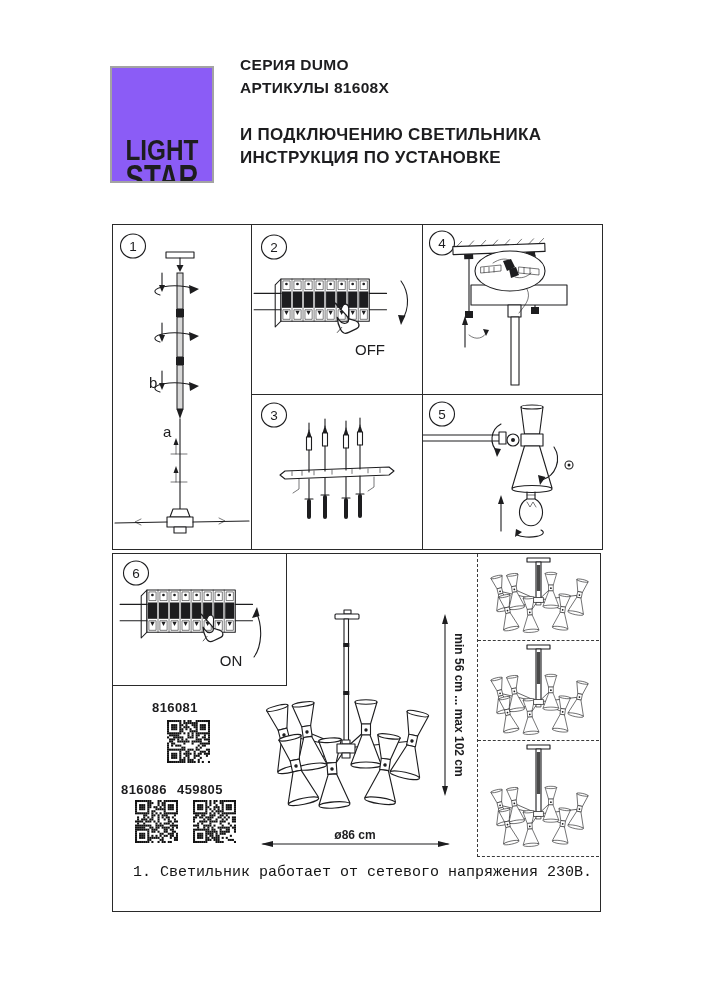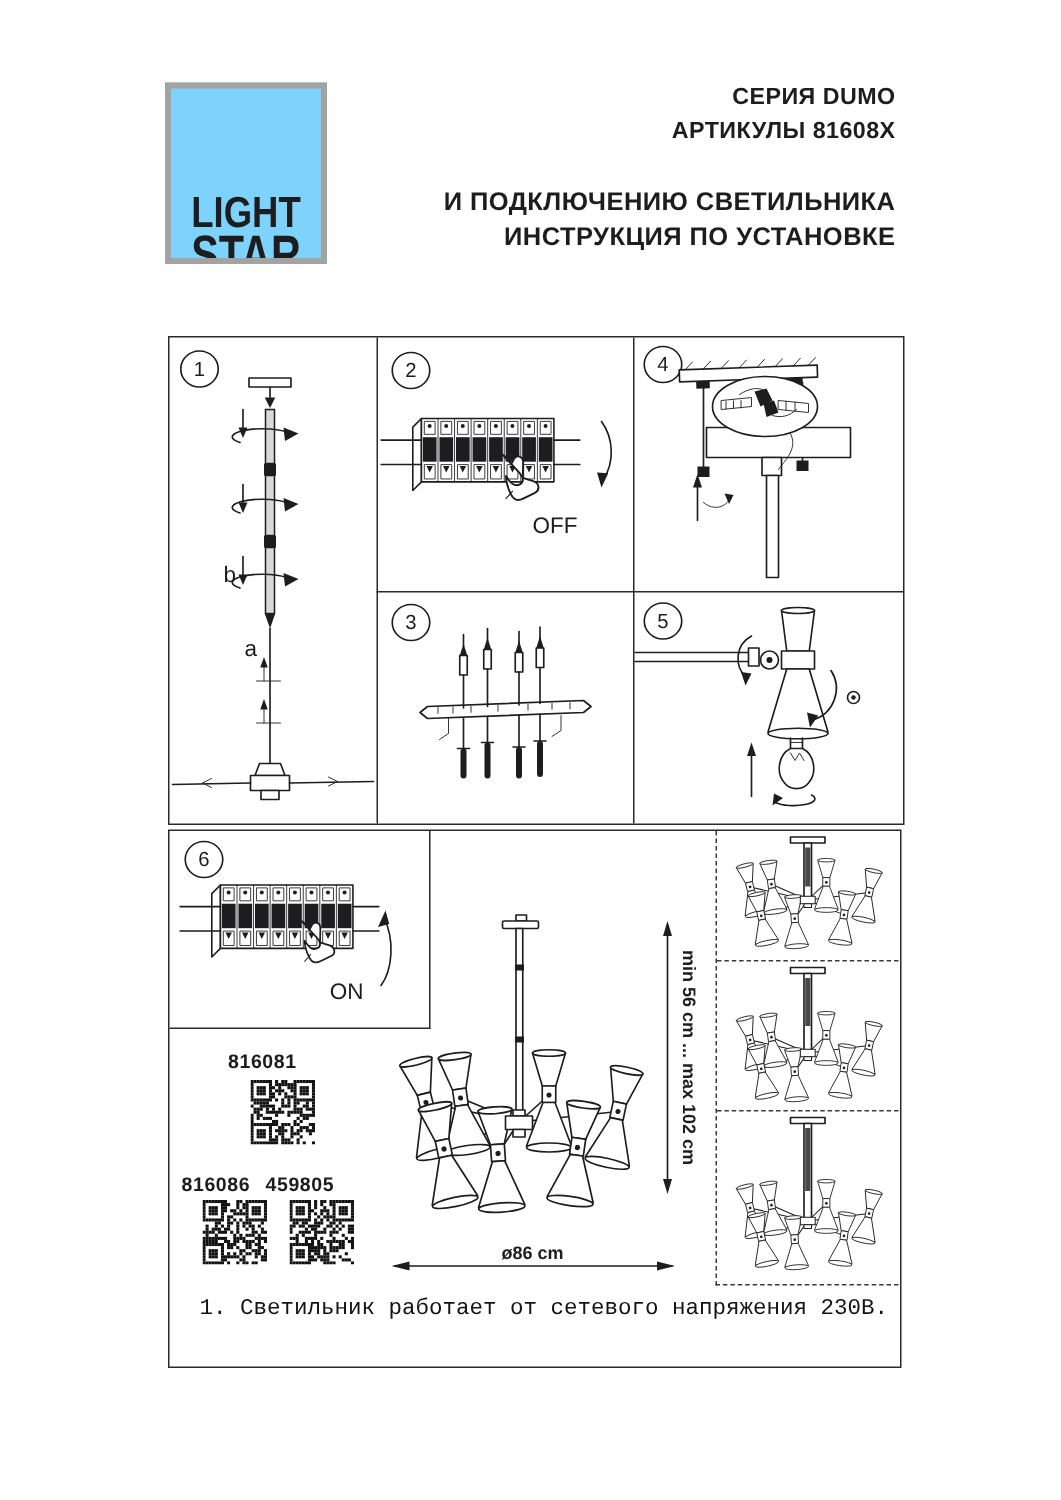--- a/index.html
+++ b/index.html
@@ -1,21 +1,21 @@
 <!DOCTYPE html>
 <html><head>
 <meta charset="utf-8">
 <style>
   html,body{margin:0;padding:0;background:#fff;}
   .page{position:relative;width:707px;height:1000px;background:#fff;overflow:hidden;
         font-family:"Liberation Sans",sans-serif;color:#1d1d1f;}
   .abs{position:absolute;}
   
-  .logo-box{left:110px;top:55px;width:100px;height:113px;border:4px solid #a3a3a3;background:#7dd3fc;}
-  .hdr-block{left:240px;width:357px;text-align:right;font-weight:bold;letter-spacing:.3px;}
+  .logo-box{left:110px;top:66px;width:100px;height:113px;border:2px solid #a3a3a3;background:#8b5cf6;}
+  .hdr-block{left:240px;width:357px;font-weight:bold;letter-spacing:.3px;}
   .hdr1{top:53px;font-size:15.5px;line-height:23px;}
   .hdr2{top:123px;font-size:17px;line-height:23px;}
   
   .topgrid{left:112px;top:224px;width:489px;height:324px;border:1.2px solid #2a2a2a;}
   .lowerbox{left:112px;top:553px;width:487px;height:357px;border:1.2px solid #2a2a2a;}
   .gridline{background:#2a2a2a;}
   .p6box{left:0;top:0;width:173px;height:131px;border-right:1.2px solid #2a2a2a;border-bottom:1.2px solid #2a2a2a;}
   .rightcol{left:364px;top:0;width:121px;height:302px;border-left:1.2px dashed #3a3a3a;border-bottom:1.2px dashed #3a3a3a;}
   .minibox{position:absolute;left:0;width:100%;}
   .minisep{border-top:1.2px dashed #3a3a3a;}

